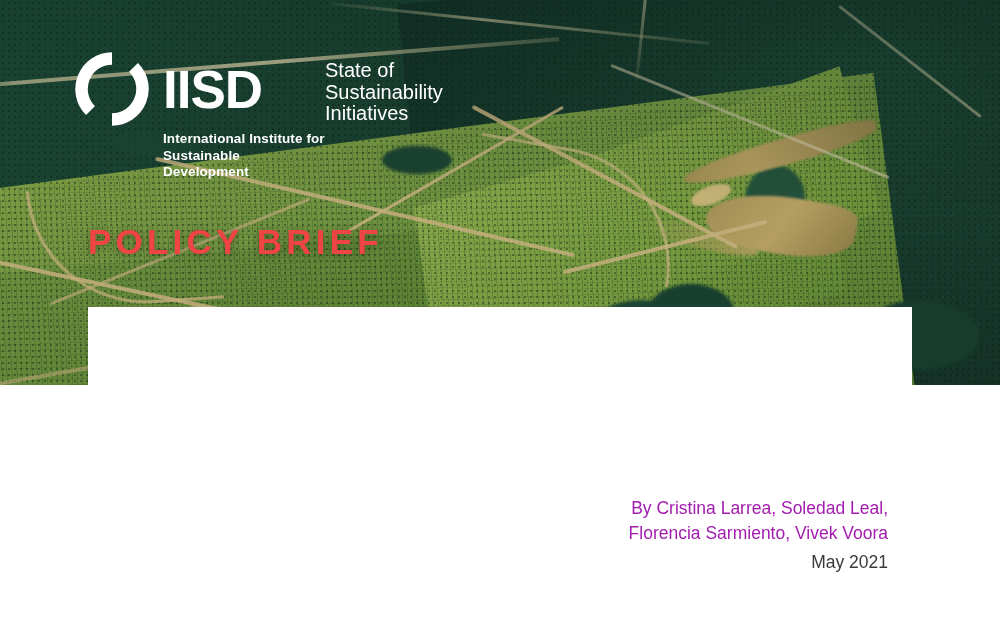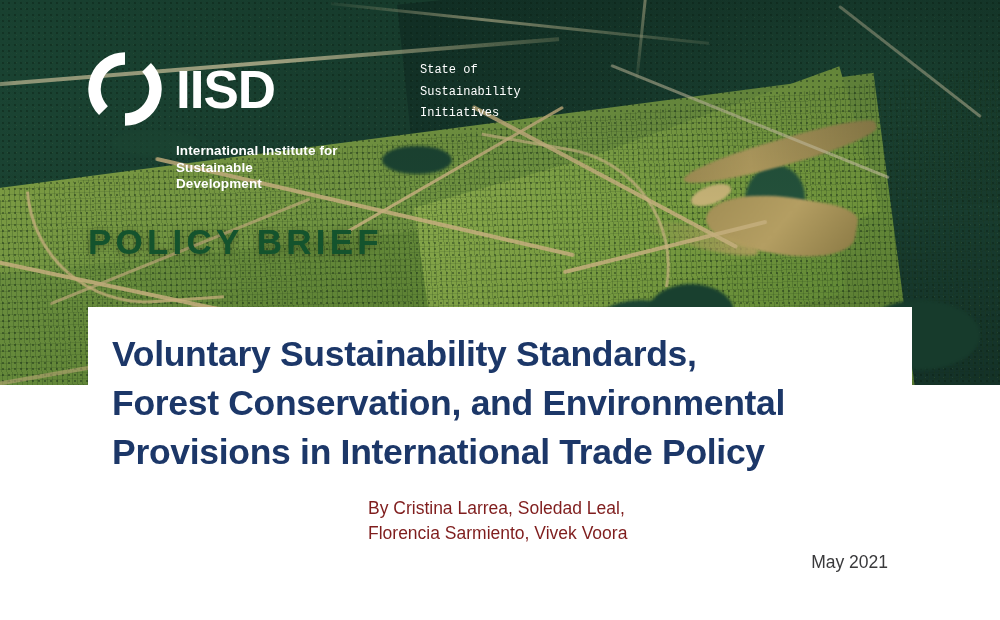--- a/index.html
+++ b/index.html
@@ -201,51 +201,51 @@
   .clump-5 { left:860px; top:300px; width:120px; height:70px; background:#173b2c; }
   .clump-6 { left:110px; top:130px; width:90px; height:26px; background:#1d4734; opacity:.6; }
 
   
   .hero-shade {
     position:absolute; left:0; top:0; width:100%; height:200px;
     background:linear-gradient(180deg, rgba(8,30,22,.28) 0%, rgba(8,30,22,.10) 55%, rgba(8,30,22,0) 100%);
   }
 
   
-  .logo-row { position:absolute; left:88px; top:52px; display:flex; align-items:flex-start; gap:82px; }
+  .logo-row { position:absolute; left:75px; top:52px; display:flex; align-items:flex-start; }
 
   .iisd { position:relative; width:250px; }
   .iisd-top { display:flex; align-items:center; gap:14px; }
   .iisd-mark { position:relative; width:74px; height:74px; flex:0 0 74px; }
   .iisd-mark svg { display:block; width:74px; height:74px; }
   .iisd-word {
     color:#ffffff; font-size:53px; line-height:53px; font-weight:bold;
     letter-spacing:-1px; font-family:"Liberation Sans", sans-serif;
   }
   .iisd-sub {
-    margin-top:17px; margin-left:88px;
+    margin-top:5px; margin-left:88px;
     color:#ffffff; font-size:13.5px; line-height:16.5px; font-weight:bold;
     letter-spacing:.1px;
     font-family:"Liberation Sans", sans-serif;
     white-space:pre-line;
   }
 
   .ssi { position:relative; display:flex; align-items:flex-start; gap:12px; padding-top:4px; }
   .ssi-mark { width:76px; height:76px; flex:0 0 76px; }
   .ssi-mark svg { display:block; width:76px; height:76px; }
   .ssi-words {
-    color:#ffffff; font-size:12px; line-height:21.5px;
-    font-family:Liberation Mono, monospace;
+    color:#ffffff; font-size:20px; line-height:21.5px;
+    font-family:Liberation Sans, sans-serif;
     padding-top:4px; white-space:pre-line;
   }
 
   
   .kicker {
     position:absolute; left:88px; top:222px;
-    color:#14532d; font-size:35px; line-height:40px; font-weight:bold;
+    color:#ef4444; font-size:35px; line-height:40px; font-weight:bold;
     letter-spacing:4.2px;
     font-family:"Liberation Sans", sans-serif;
     text-shadow:0 1px 7px rgba(0,0,0,.33);
   }
 
   
   .title-panel {
     position:absolute; left:88px; top:307px; width:824px; min-height:78px;
     background:#ffffff;
   }
@@ -255,22 +255,22 @@
     color:#1c3768;
     font-size:35.5px; line-height:49px; font-weight:bold;
     letter-spacing:-.3px;
     font-family:"Liberation Sans", sans-serif;
   }
   .title .tline { display:block; white-space:nowrap; }
 
   
   .byline {
     position:absolute; right:112px; top:496px; width:520px;
-    text-align:left;
-    color:#7f1d1d; font-size:17.5px; line-height:25px;
+    text-align:right;
+    color:#a21caf; font-size:17.5px; line-height:25px;
     font-family:"Liberation Sans", sans-serif;
     white-space:pre-line;
   }
   .date {
     position:absolute; right:112px; top:550px; width:520px;
     text-align:right;
     color:#3a3a3c; font-size:17.5px; line-height:25px;
     font-family:"Liberation Sans", sans-serif;
   }
 </style>
@@ -348,23 +348,18 @@
 Sustainability
 Initiatives</span>
     </div>
 
   </div>
 
   <div class="kicker">POLICY BRIEF</div>
 
   <div class="title-panel"></div>
 
-  <h1 class="title">
-    <span class="tline">Voluntary Sustainability Standards,</span>
-    <span class="tline">Forest Conservation, and Environmental</span>
-    <span class="tline">Provisions in International Trade Policy</span>
-  </h1>
 
   <div class="byline">By Cristina Larrea, Soledad Leal,
 Florencia Sarmiento, Vivek Voora</div>
   <div class="date">May 2021</div>
 
 </div>
 
 </body></html>

